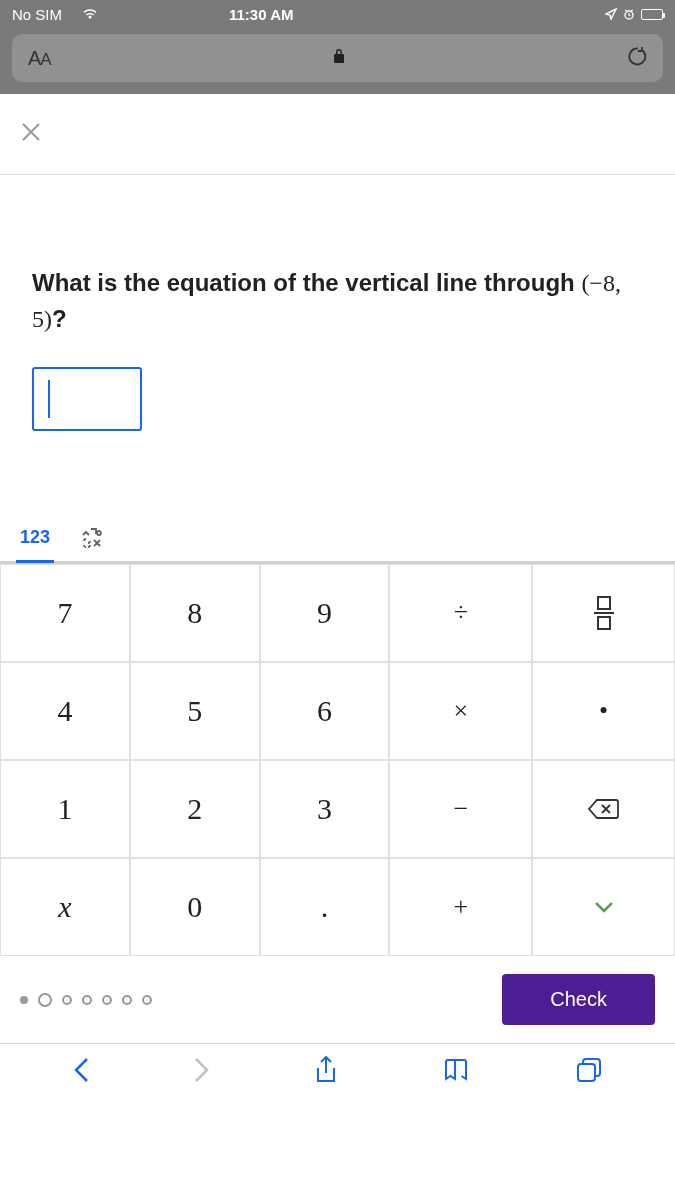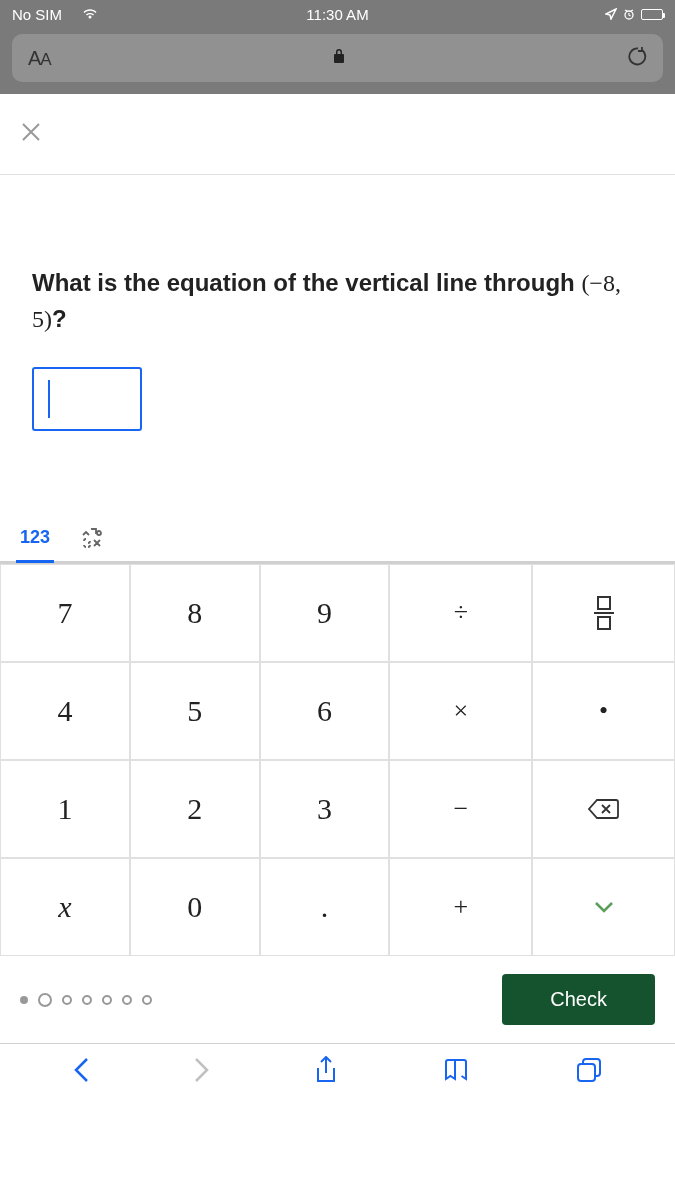--- a/index.html
+++ b/index.html
@@ -13,21 +13,21 @@
     .status-bar {
       height: 28px;
       background: #7a7a7a;
       color: #fff;
       display: flex;
       align-items: center;
       padding: 0 12px;
       font-size: 15px;
     }
     .status-left { flex: 1; display: flex; align-items: center; gap: 20px; }
-    .status-center { flex: 1; text-align: center; font-weight: 400; }
+    .status-center { flex: 1; font-weight: 700; }
     .status-right { flex: 1; display: flex; justify-content: flex-end; align-items: center; gap: 6px; }
     .wifi-icon { display: inline-block; }
     .battery-icon { width: 22px; height: 11px; border: 1px solid #fff; border-radius: 2px; position: relative; }
     .battery-icon::after { content: ''; position: absolute; right: -3px; top: 3px; width: 2px; height: 5px; background: #fff; border-radius: 0 1px 1px 0; }
     
     .url-bar-container {
       background: #7a7a7a;
       padding: 6px 12px 12px;
     }
     .url-bar {
@@ -131,21 +131,21 @@
       display: flex;
       align-items: center;
       padding: 18px 20px;
       gap: 14px;
     }
     .dots { display: flex; gap: 10px; flex: 1; align-items: center; }
     .dot { width: 10px; height: 10px; border-radius: 50%; border: 2px solid #999; }
     .dot.filled { background: #999; border-color: #999; width: 8px; height: 8px; }
     .dot.big { width: 14px; height: 14px; }
     .check-btn {
-      background: #14532d;
+      background: #4c1d95;
       color: #fff;
       border: none;
       border-radius: 4px;
       padding: 14px 48px;
       font-size: 20px;
       font-weight: 500;
     }
     
     .bottom-nav {
       height: 60px;

